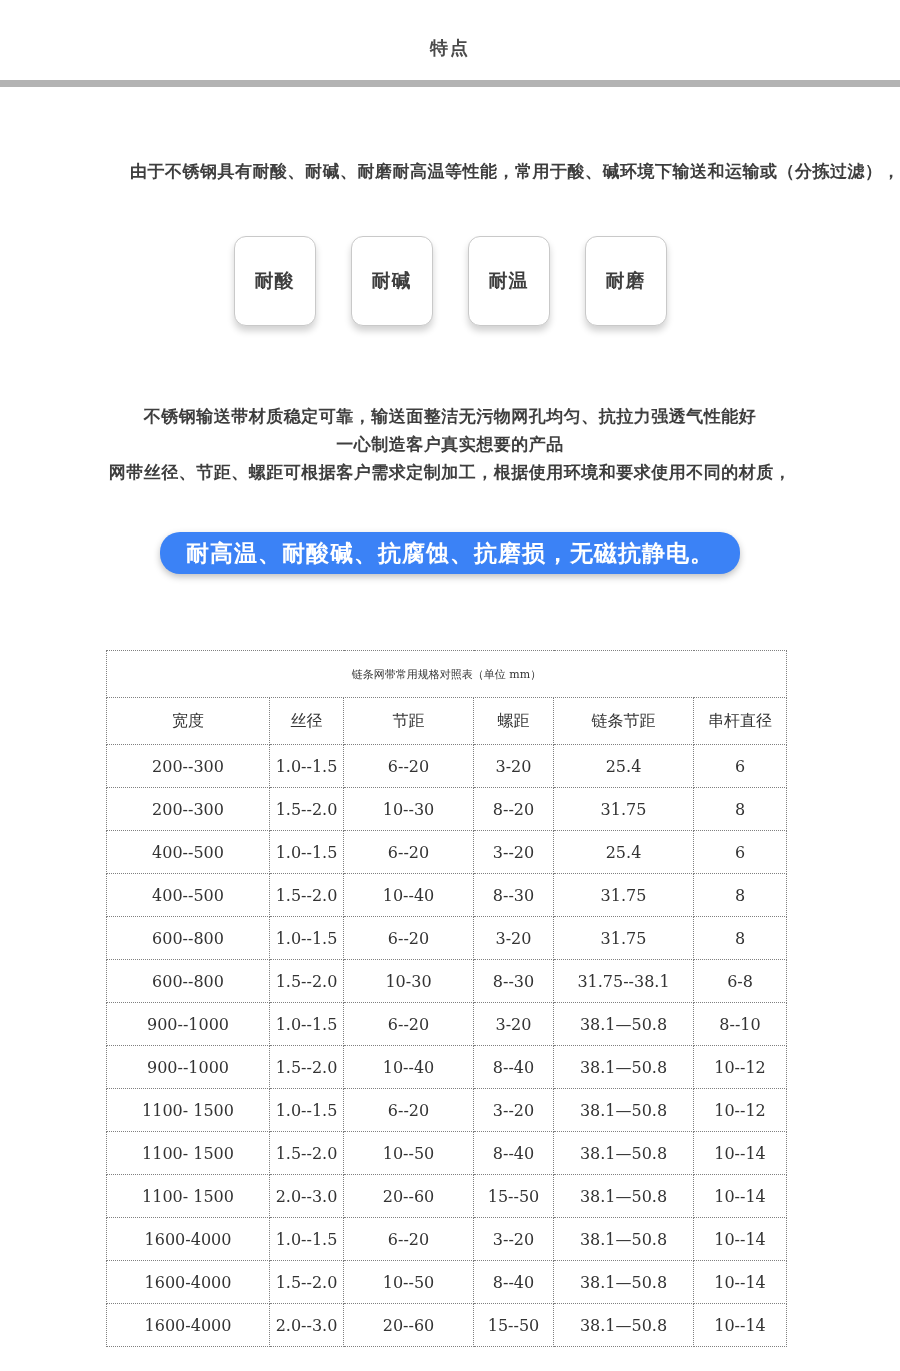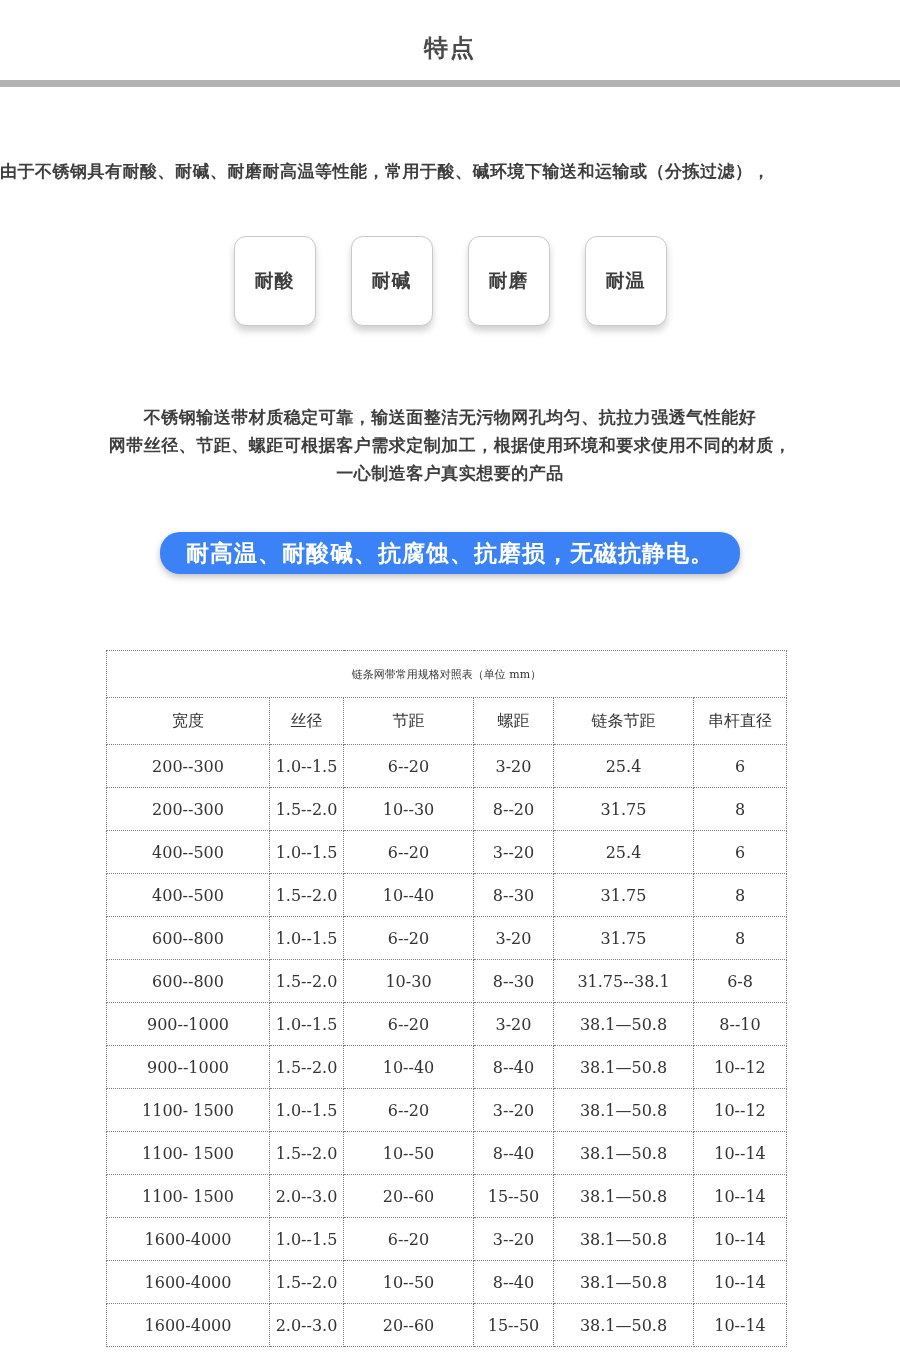--- a/index.html
+++ b/index.html
@@ -3,34 +3,34 @@
 <meta charset="utf-8">
 <style>
   html,body{margin:0;padding:0;background:#fff;}
   .page{
     width:900px;height:1371px;margin:0 auto;background:#fff;
     font-family:"Liberation Sans","DejaVu Sans",sans-serif;
     overflow:hidden;position:relative;
   }
   
   .section-header{padding-top:36px;text-align:center;height:24px;}
-  .section-title{font-size:24px;font-weight:bold;color:#4a4a4a;letter-spacing:2px;line-height:24px;}
+  .section-title{font-size:18px;font-weight:bold;color:#4a4a4a;letter-spacing:2px;line-height:24px;}
   .divider{margin-top:20px;height:7px;width:100%;}
   
-  .intro{margin-top:71px;text-align:left;font-size:17px;font-weight:bold;color:#3e3e3e;line-height:28px;letter-spacing:0.5px;}
+  .intro{margin-top:71px;text-align:right;font-size:17px;font-weight:bold;color:#3e3e3e;line-height:28px;letter-spacing:0.5px;}
   
   .badge-row{margin-top:50px;display:flex;justify-content:center;gap:35px;}
   .badge{
     width:80px;height:88px;background:#fff;border:1px solid #c9c9c9;border-radius:12px;
     box-shadow:0 5px 7px rgba(0,0,0,0.18);
     display:flex;align-items:center;justify-content:center;
     font-size:19px;font-weight:bold;color:#3e3e3e;letter-spacing:1px;
   }
   
-  .description{margin-top:78px;text-align:center;font-size:17px;font-weight:bold;color:#3e3e3e;line-height:28px;letter-spacing:0.5px;}
+  .description{margin-top:78px;text-align:center;font-size:17px;font-weight:bold;color:#3e3e3e;line-height:28px;letter-spacing:0.5px;font-family:Liberation Mono, monospace;}
   
   .banner-wrap{margin-top:44px;text-align:center;}
   .banner{
     display:inline-block;border-radius:20px;padding:0 26px;height:42px;line-height:42px;
     color:#fff;font-size:23px;font-weight:bold;letter-spacing:1px;
     box-shadow:0 3px 7px rgba(0,0,0,0.25);
   }
   
   .spec-table{
     margin-top:76px;margin-left:106px;width:680px;border-collapse:collapse;
@@ -53,28 +53,28 @@
 
   <div class="divider" style="background: rgb(179, 179, 179);"></div>
 
   <div class="intro">
     <div>由于不锈钢具有耐酸、耐碱、耐磨耐高温等性能，常用于酸、碱环境下输送和运输或（分拣过滤），</div>
   </div>
 
   <div class="badge-row">
     <div class="badge">耐酸</div>
     <div class="badge">耐碱</div>
+    <div class="badge">耐温</div>
     <div class="badge">耐磨</div>
-    <div class="badge">耐温</div>
   </div>
 
   <div class="description">
     <div>不锈钢输送带材质稳定可靠，输送面整洁无污物网孔均匀、抗拉力强透气性能好</div>
+    <div>一心制造客户真实想要的产品</div>
     <div>网带丝径、节距、螺距可根据客户需求定制加工，根据使用环境和要求使用不同的材质，</div>
-    <div>一心制造客户真实想要的产品</div>
   </div>
 
   <div class="banner-wrap">
     <span class="banner" style="background: #3b82f6;">耐高温、耐酸碱、抗腐蚀、抗磨损，无磁抗静电。</span>
   </div>
 
   <table class="spec-table">
     <colgroup>
       <col style="width:163px">
         <col style="width:74px">

